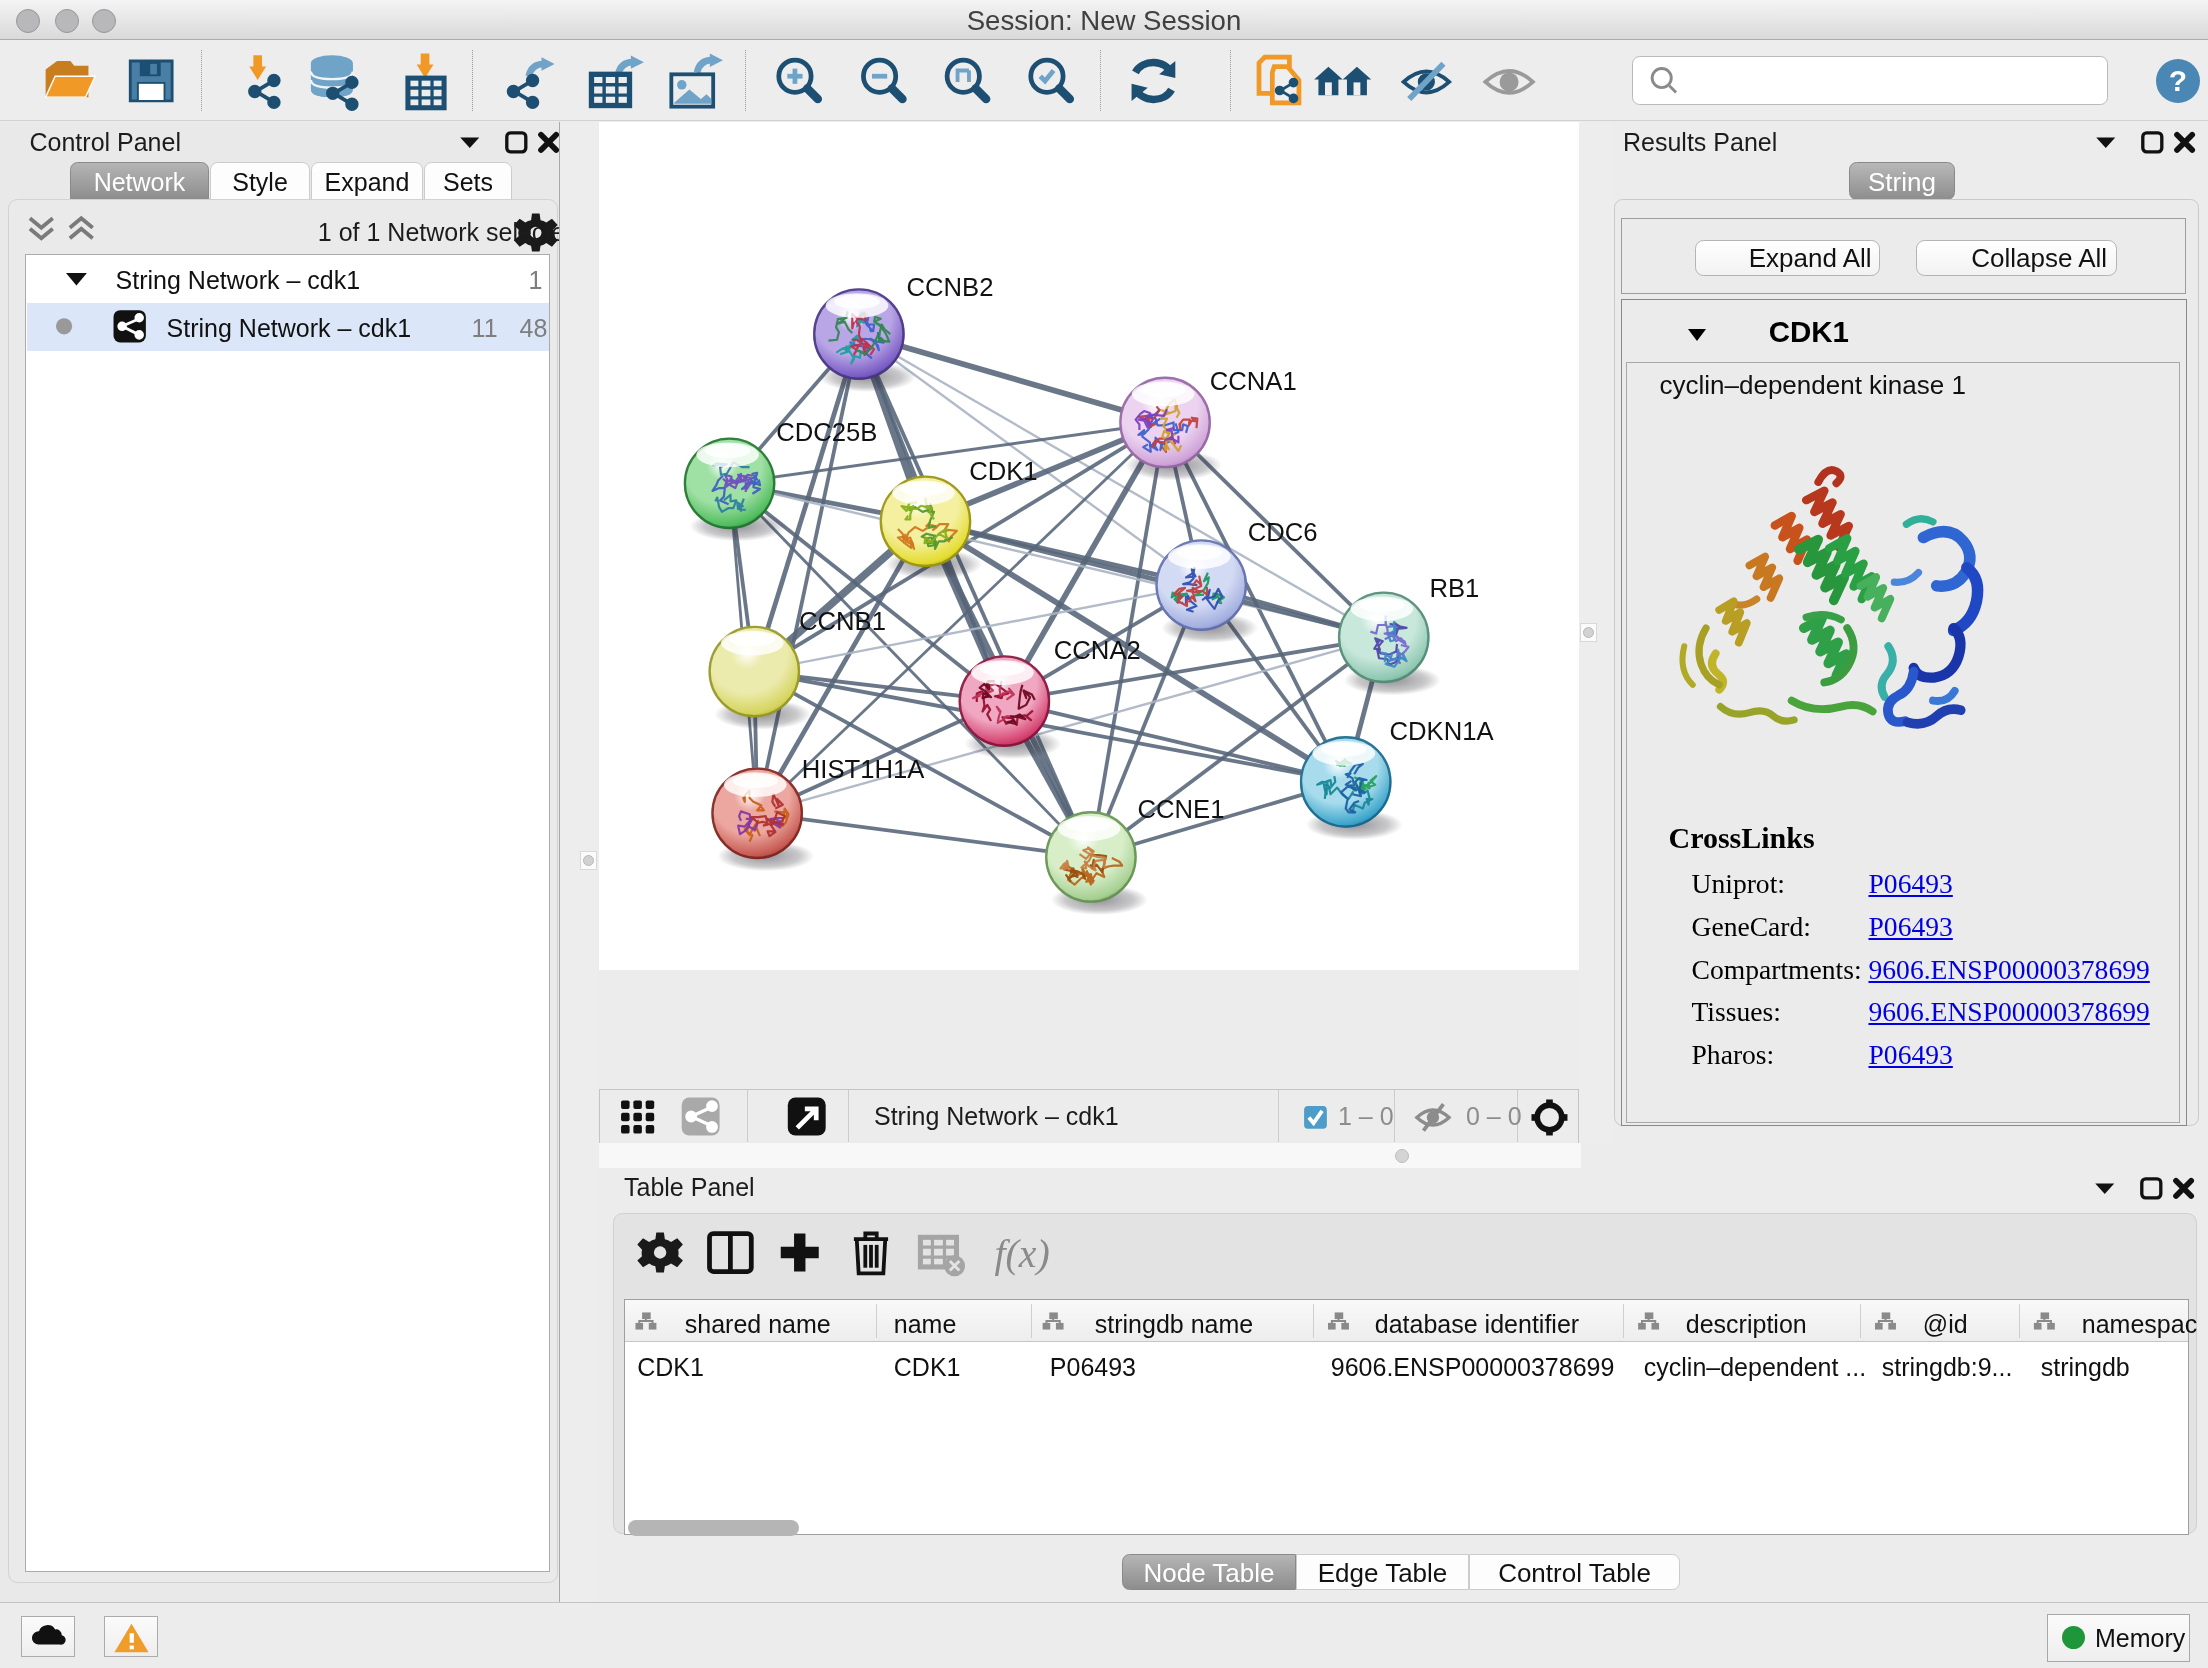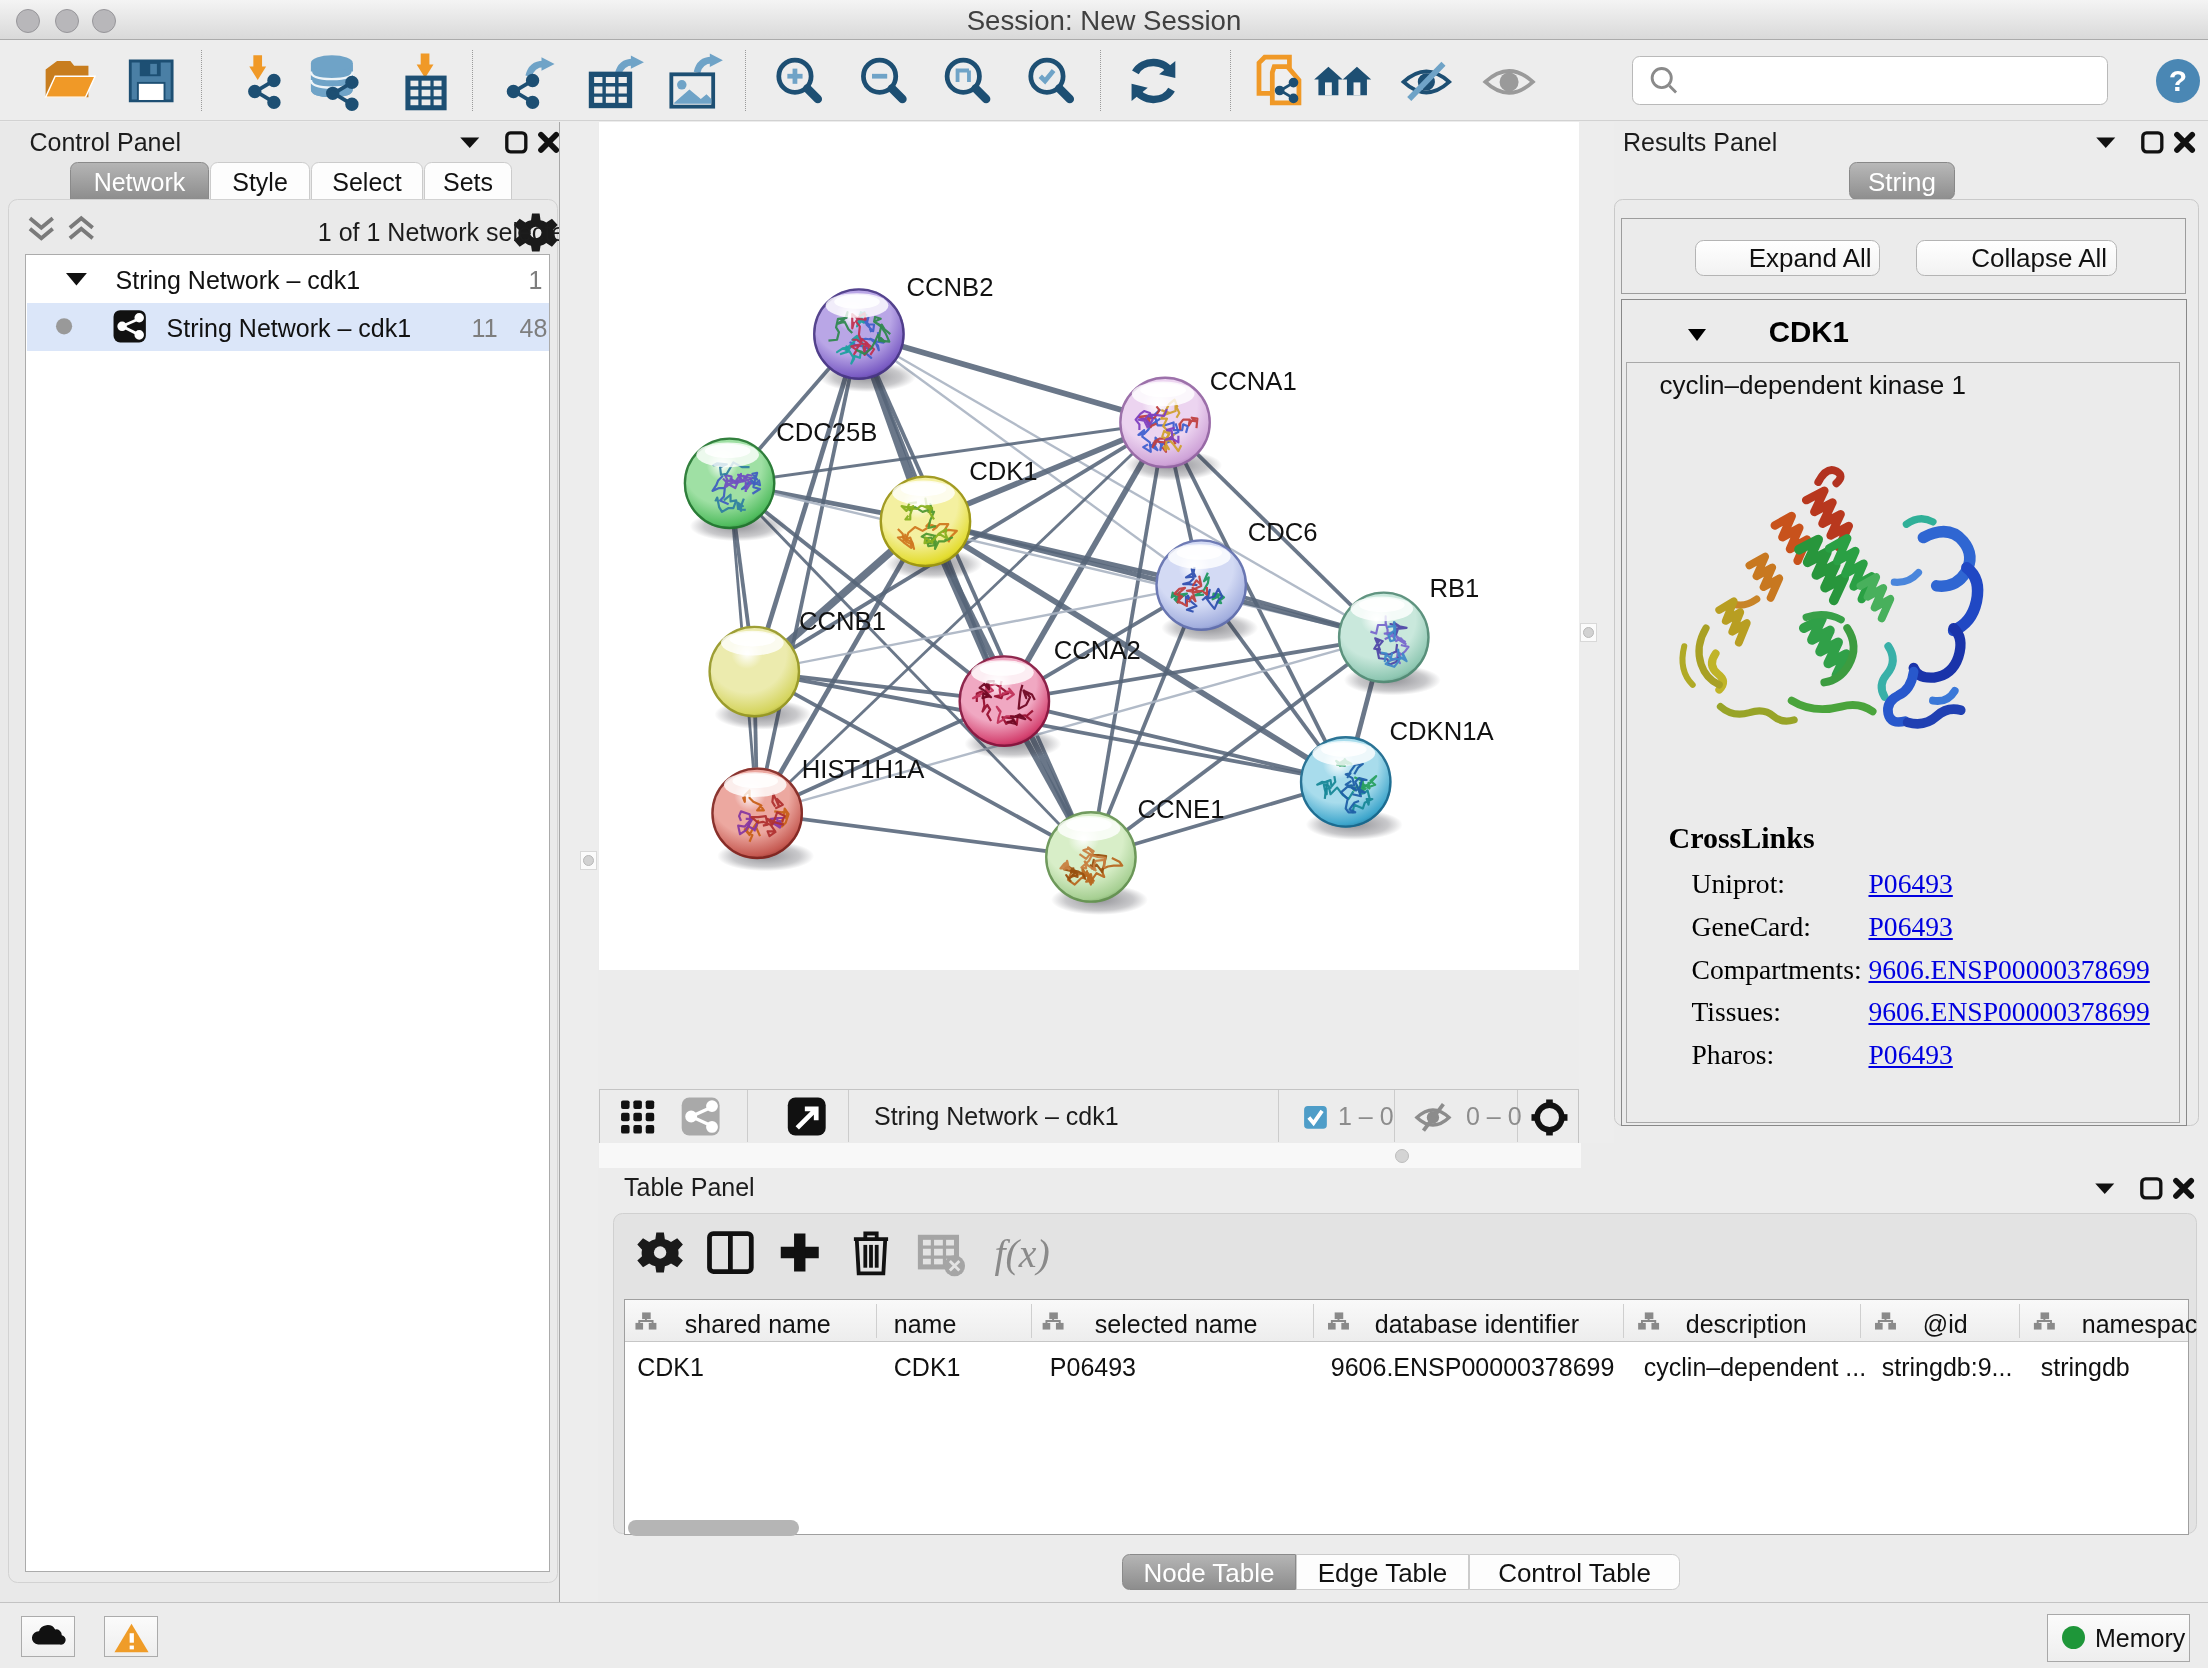--- a/index.html
+++ b/index.html
@@ -221,21 +221,21 @@
 
 <div id="cpanel" class="abs">
   <div class="ptitle" style="position:absolute;left:29.5px;top:5.7px;">Control Panel</div>
   <svg width="124" height="28.5" viewBox="0 0 130 30" style="position:absolute;left:460px;top:7.6px;" xmlns="http://www.w3.org/2000/svg">
       <path d="M0 8 L20 8 L10 19 Z" fill="#111"></path>
       <rect x="49" y="3" width="20" height="20" rx="4" fill="none" stroke="#111" stroke-width="3.5"></rect>
       <path d="M85 5 L101 21 M101 5 L85 21" stroke="#111" stroke-width="6" stroke-linecap="round"></path>
     </svg>
   <div class="tab tabsel" style="left:70px;width:139px;">Network</div>
   <div class="tab" style="left:210px;width:100px;">Style</div>
-  <div class="tab" style="left:311px;width:112px;">Select</div>
+  <div class="tab" style="left:311px;width:112px;">Expand</div>
   <div class="tab" style="left:424px;width:88px;">Sets</div>
   <div id="cp-box">
       <svg width="581" height="1384" viewBox="0 0 611 1455" style="position:absolute;left:0;top:0;" xmlns="http://www.w3.org/2000/svg">
         <g stroke="#7a7a7a" stroke-width="4" fill="none">
           <path d="M22 30 L34 40 L46 30 M22 19 L34 29 L46 19"></path>
           <path d="M64 29 L76 19 L88 29 M64 40 L76 30 L88 40"></path>
         </g>
         <g transform="translate(554,34)">
           <path fill="#1a1a1a" d="M-4 -20 L4 -20 L5 -13 A13.5 13.5 0 0 1 11 -10.5 L17 -14.5 L23 -8 L18 -3 A13.5 13.5 0 0 1 18 4 L23 8 L17 15 L11 11 A13.5 13.5 0 0 1 5 14 L4 20 L-4 20 L-5 14 A13.5 13.5 0 0 1 -11 11 L-17 15 L-23 8 L-18 4 A13.5 13.5 0 0 1 -18 -3 L-23 -8 L-17 -14.5 L-11 -10.5 A13.5 13.5 0 0 1 -5 -13 Z"></path>
           <circle r="6" fill="#eaeaea"></circle>
@@ -768,21 +768,21 @@
             </g>
           </svg>
         <div class="hsep" style="left:251px;"></div>
         <div class="hsep" style="left:406px;"></div>
         <div class="hsep" style="left:688px;"></div>
         <div class="hsep" style="left:998px;"></div>
         <div class="hsep" style="left:1235px;"></div>
         <div class="hsep" style="left:1394px;"></div>
         <div class="hcell" style="left:60px;">shared name</div>
         <div class="hcell" style="left:269px;">name</div>
-        <div class="hcell" style="left:470px;">selected name</div>
+        <div class="hcell" style="left:470px;">stringdb name</div>
         <div class="hcell" style="left:750px;">database identifier</div>
         <div class="hcell" style="left:1061px;">description</div>
         <div class="hcell" style="left:1298px;">@id</div>
         <div class="hcell" style="left:1457px;">namespac</div>
       </div>
       <div class="dcell" style="left:12.4px;">CDK1</div>
       <div class="dcell" style="left:269px;">CDK1</div>
       <div class="dcell" style="left:425px;">P06493</div>
       <div class="dcell" style="left:706px;">9606.ENSP00000378699</div>
       <div class="dcell" style="left:1019px;">cyclin–dependent ...</div>

